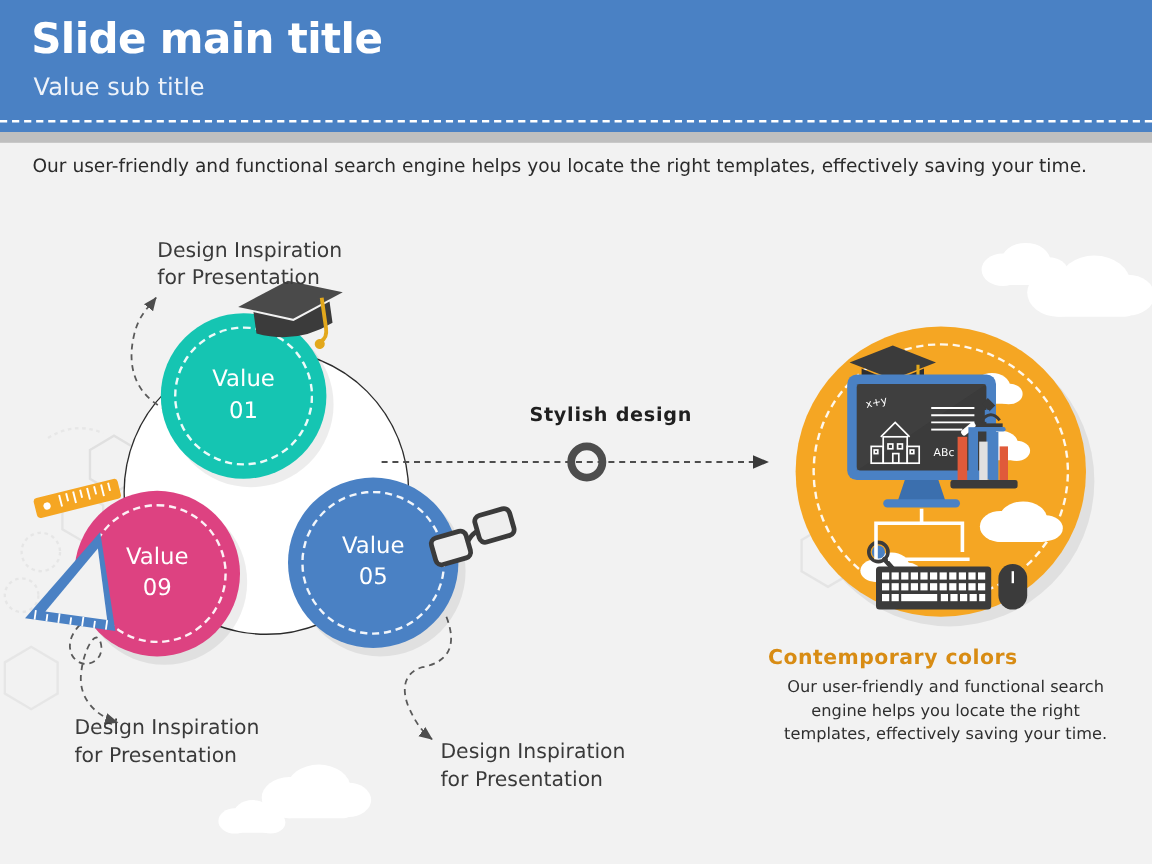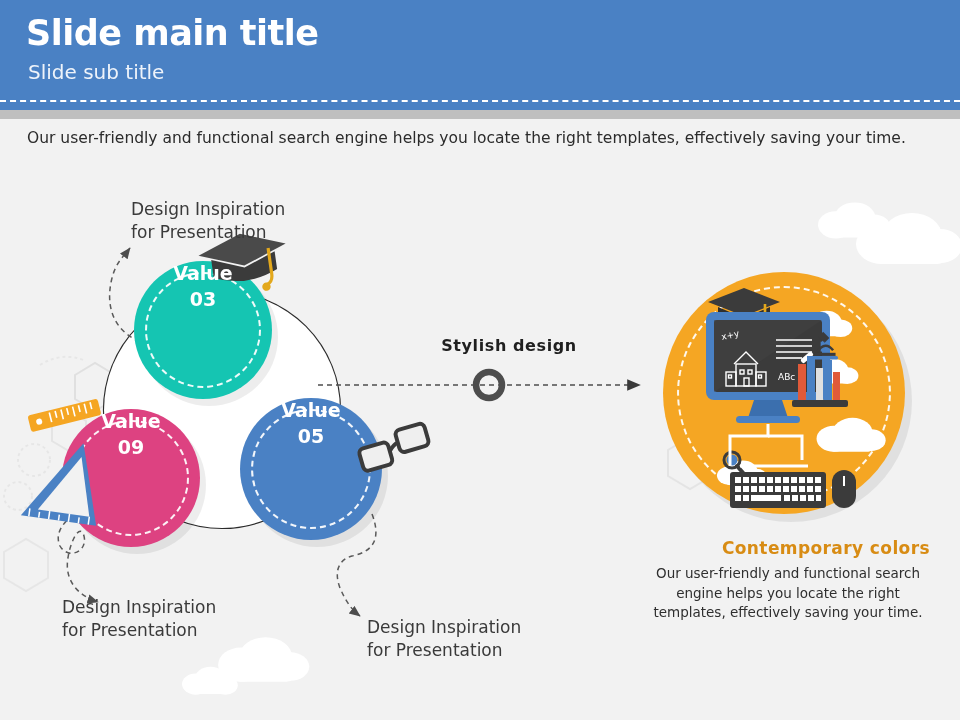--- a/index.html
+++ b/index.html
@@ -42,23 +42,23 @@
   }
 
   
   .stage{position:absolute;left:0;top:160px;width:960px;height:560px;}
 
   svg.layer{position:absolute;left:0;top:0;width:960px;height:560px;overflow:visible;}
 
   
   .vcircle{
     position:absolute;border-radius:50%;
-    display:flex;justify-content:center;
+    display:flex;align-items:center;justify-content:center;
     text-align:center;color:#ffffff;
-    font-size:19px;font-weight:bold;line-height:1.35;
+    font-size:19px;font-weight:normal;line-height:1.35;
     box-shadow:6px 7px 0 rgba(0,0,0,0.07);
   }
   .vcircle .ring{
     position:absolute;inset:11px;border-radius:50%;
     border:2px dashed rgba(255,255,255,0.93);
     pointer-events:none;
   }
   .vcircle .vlabel{position:relative;z-index:2;}
   #circle-01{left:134px;top:101px;width:138px;height:138px;background:#15c5b2;}
   #circle-02{left:62px;top:249px;width:138px;height:138px;background:#dd4281;}
@@ -84,36 +84,36 @@
   #callout-bottom{left:367px;top:456px;width:165px;}
 
   #stylish-label{
     position:absolute;left:419px;top:176px;width:180px;
     text-align:center;font-size:16px;font-weight:bold;color:#1f1f1f;
     letter-spacing:0.6px;
   }
 
   #contemporary-title{
     position:absolute;left:640px;top:378px;width:290px;
-    text-align:right;font-size:17px;font-weight:bold;color:#d88c14;
+    text-align:left;font-size:17px;font-weight:bold;color:#d88c14;
     letter-spacing:0.4px;
   }
   #contemporary-body{
     position:absolute;left:648px;top:404px;width:280px;
     text-align:center;font-size:13.5px;color:#2f2f2f;line-height:1.45;
   }
 </style>
 </head>
 <body>
 
 <div class="slide">
 
   <div class="header">
     <div class="header-title">Slide main title</div>
-    <div class="header-sub">Slide sub title</div>
+    <div class="header-sub">Value sub title</div>
     <div class="header-dash"></div>
   </div>
   <div class="header-gray"></div>
 
   <div class="intro">Our user-friendly and functional search engine helps you locate the right templates, effectively saving your time.</div>
 
   <div class="stage">
 
     <svg class="layer" viewBox="0 0 960 560">
       <defs>
@@ -182,21 +182,21 @@
       <path d="M104,336 C72,352 52,368 60,386 C68,400 88,392 84,376 C80,362 70,382 68,398
                C64,420 78,436 98,442" fill="none" stroke="#5a5a5a" stroke-width="1.5" stroke-dasharray="5 4" marker-end="url(#arrowSm)"></path>
 
       <path d="M372,354 C382,380 372,392 352,396 C338,400 334,412 340,428 C346,442 352,450 360,456" fill="none" stroke="#5a5a5a" stroke-width="1.5" stroke-dasharray="5 4" marker-end="url(#arrowSm)"></path>
     </svg>
 
     <div class="vcircle" id="circle-01">
       <div class="ring"></div>
       <div class="vlabel">
         <span>Value</span><br>
-        <span>03</span>
+        <span>01</span>
       </div>
     </div>
 
     <svg class="layer" viewBox="0 0 960 560">
       <g transform="translate(196,78) rotate(-8)">
         <polygon points="0,18 44,2 88,18 44,34" fill="#4a4a4a"></polygon>
         <path d="M12,24 L12,42 q32,14 64,0 L76,24 L44,36 z" fill="#3b3b3b"></path>
         <path d="M70,20 L70,46 q0,8 -6,10" fill="none" stroke="#e3a81c" stroke-width="3.2"></path>
         <circle cx="63" cy="58" r="4.2" fill="#e3a81c"></circle>
       </g>

